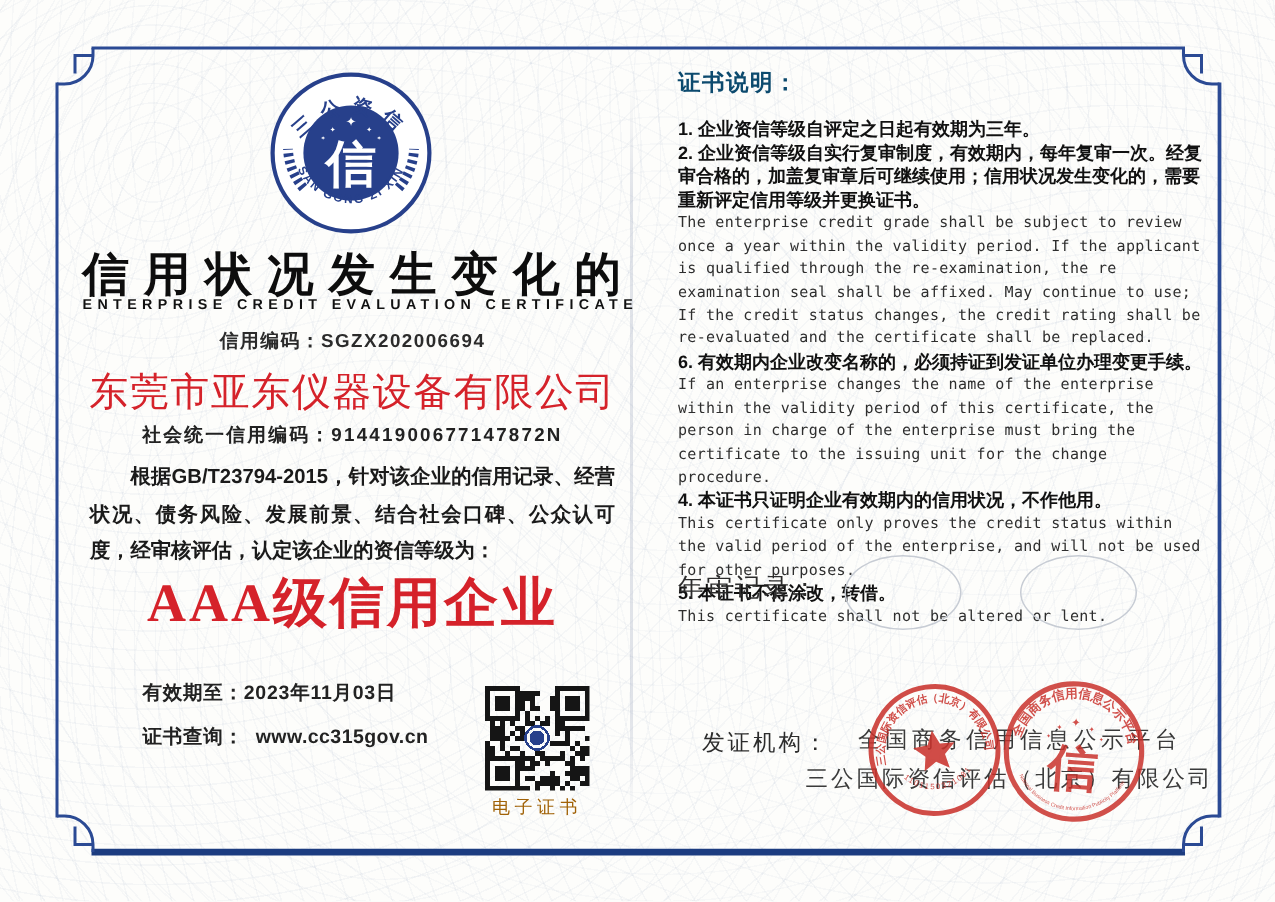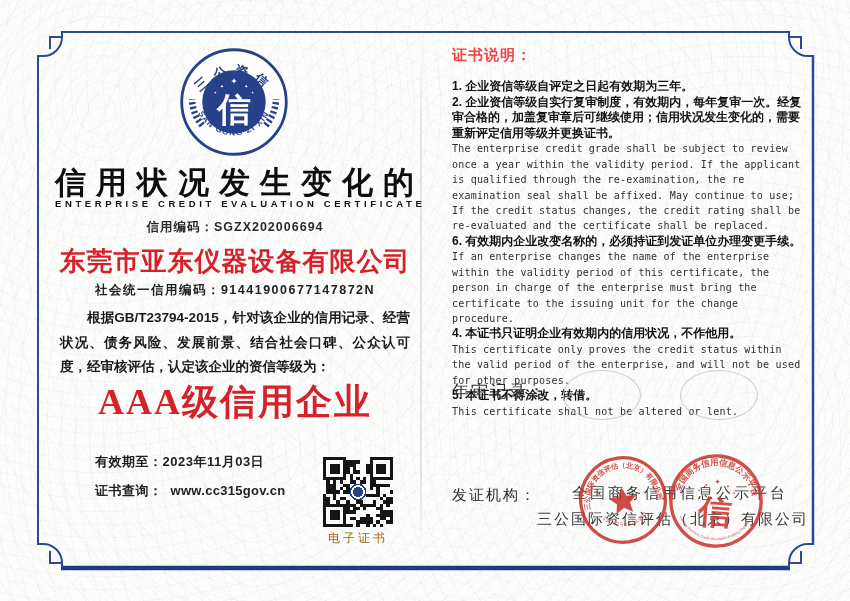--- a/index.html
+++ b/index.html
@@ -27,49 +27,49 @@
   .leftcol{position:absolute;left:55px;top:38px;width:360px;}
   .logo-wrap{position:absolute;left:123px;top:8px;width:112px;height:112px;}
   .cert-title{position:absolute;left:0;top:124px;width:360px;text-align:center;
     font-family:"Liberation Serif","DejaVu Serif",serif;font-weight:bold;
     font-size:31px;letter-spacing:10px;color:#0d0d0d;white-space:nowrap;}
   .cert-subtitle{position:absolute;left:0;top:160px;width:360px;text-align:center;
     font-size:9.5px;font-weight:bold;letter-spacing:3.6px;color:#111;white-space:nowrap;}
   .credit-code{position:absolute;left:0;top:181px;width:360px;text-align:center;
     font-size:12.5px;font-weight:bold;color:#2b2b2b;letter-spacing:1px;}
   .company{position:absolute;left:-10px;top:206px;width:380px;text-align:center;
-    font-size:26px;font-weight:bold;color:#d5222a;letter-spacing:1px;white-space:nowrap;}
+    font-size:26px;font-weight:normal;color:#d5222a;letter-spacing:1px;white-space:nowrap;}
   .uscc{position:absolute;left:0;top:244px;width:360px;text-align:center;
     font-size:12.5px;font-weight:bold;color:#222;letter-spacing:1.5px;}
   .body-par{position:absolute;left:5px;top:268px;width:350px;
     font-size:13.5px;font-weight:bold;color:#1a1a1a;line-height:1.82;
     text-align:justify;text-indent:2em;}
   .rating{position:absolute;left:0;top:340px;width:360px;text-align:center;
     font-family:"Liberation Serif","DejaVu Serif",serif;
     font-size:36px;font-weight:bold;color:#d5222a;letter-spacing:2px;white-space:nowrap;}
   .dates{position:absolute;left:40px;top:415px;font-size:13px;font-weight:bold;color:#222;}
   .dates .row{margin-bottom:11px;letter-spacing:.5px;}
   .query-row{margin-top:4px;font-weight:bold;}
   .query-row .url{font-weight:bold;margin-left:8px;letter-spacing:.3px;}
   .qr-box{position:absolute;left:268px;top:419px;width:70px;height:70px;}
   .qr-caption{position:absolute;left:260px;top:492px;width:86px;text-align:center;
     font-family:Liberation Mono, monospace;
     font-size:12px;color:#a16207;letter-spacing:3px;}
 
   
   .rightcol{position:absolute;left:452px;top:38px;width:352px;}
-  .instr-heading{font-size:15px;font-weight:bold;color:#ef4444;letter-spacing:1px;margin:8px 0 14px 0;}
+  .instr-heading{font-size:15px;font-weight:bold;color:#0c4a6e;letter-spacing:1px;margin:8px 0 14px 0;}
   .instr-item .zh{font-size:12px;font-weight:bold;color:#111;line-height:15.6px;}
   .instr-item .en{font-family:"DejaVu Sans Mono","Liberation Mono",monospace;
     font-size:10px;color:#2e2e2e;line-height:15.4px;letter-spacing:.2px;}
   .annual{position:absolute;left:452px;top:380px;font-size:17px;color:#2c2c2c;letter-spacing:2px;}
   .oval{position:absolute;width:76px;height:48px;border:1px solid #c7ccd4;border-radius:50%;}
   .oval1{left:563px;top:370px;}
   .oval2{left:680px;top:370px;}
-  .issuer-label{position:absolute;left:452px;top:486px;font-size:15px;color:#2c2c2c;letter-spacing:2px;}
+  .issuer-label{position:absolute;left:468px;top:486px;font-size:15px;color:#2c2c2c;letter-spacing:2px;}
   .issuer-l1{position:absolute;left:545px;top:484px;width:270px;text-align:center;
     font-size:15px;color:#3a3a3a;letter-spacing:3px;white-space:nowrap;}
   .issuer-l2{position:absolute;left:528px;top:510px;width:290px;text-align:center;
     font-size:15px;color:#3a3a3a;letter-spacing:2px;white-space:nowrap;}
   .seal{position:absolute;}
   .seal-left{left:576px;top:453px;width:94px;height:94px;}
   .seal-right{left:667px;top:452px;width:98px;height:98px;}
 </style>
 </head>
 <body>

